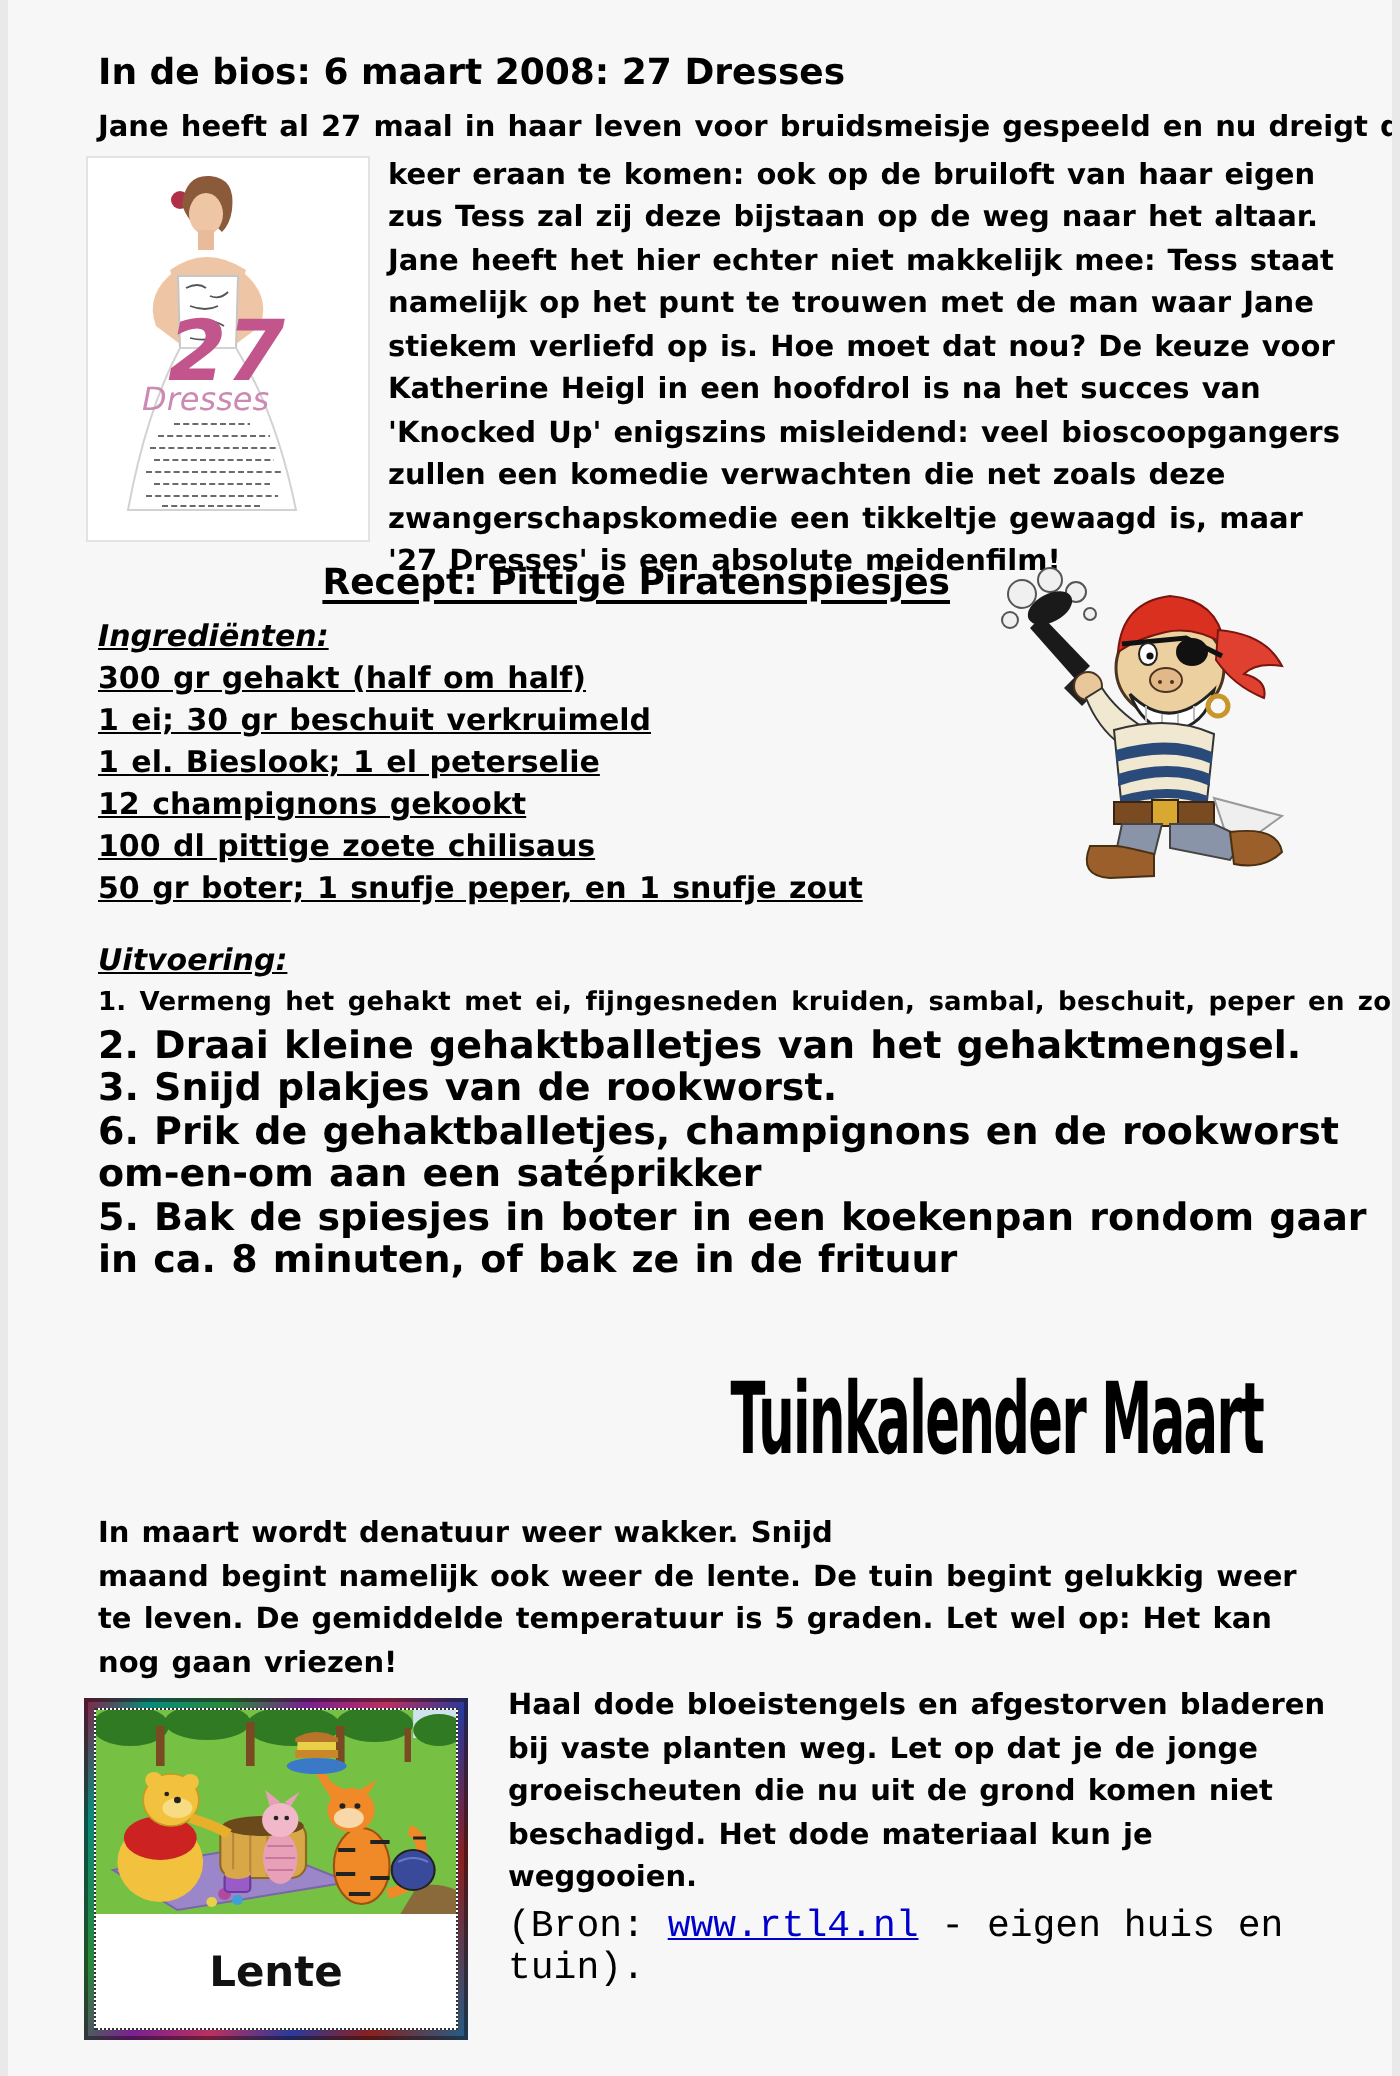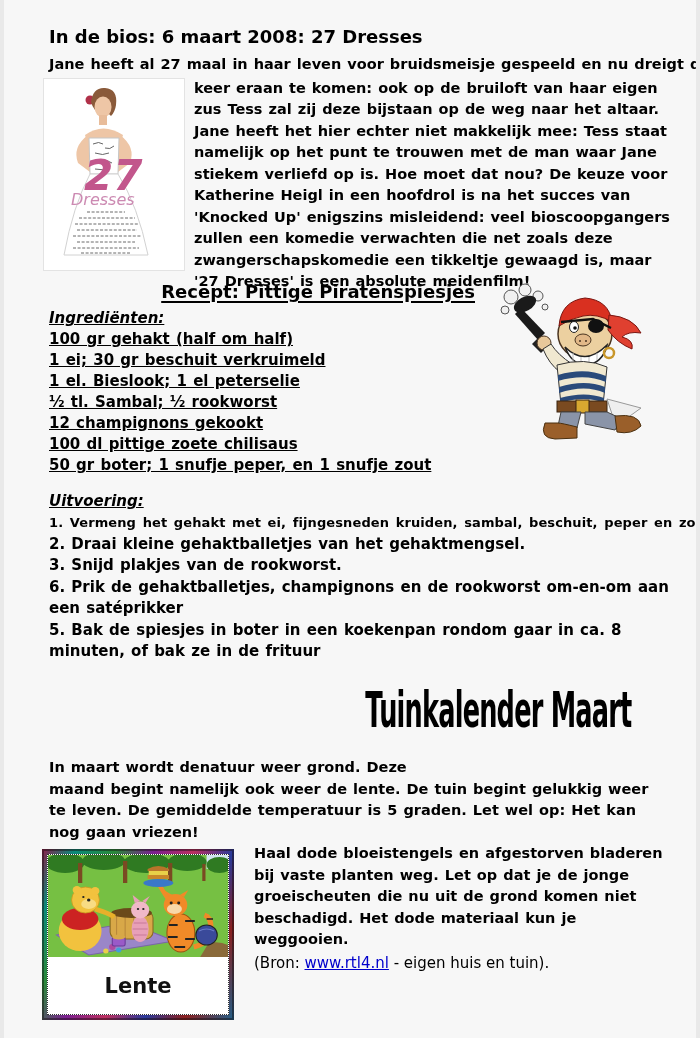--- a/index.html
+++ b/index.html
@@ -28,21 +28,21 @@
   .pirate-wrap{float:right;width:190px;height:160px;margin:0 14px 6px 6px;}
   .pirate-wrap svg{display:block;width:100%;height:100%;}
   .recept-title{
     font-size:18px;font-weight:700;text-align:right;
     text-decoration:underline;text-decoration-thickness:2px;text-underline-offset:3px;
     margin-bottom:6px;
   }
   .ital{font-style:italic;}
   .line{font-size:15px;line-height:21px;font-weight:700;word-spacing:1px;text-decoration:underline;}
   .steps{margin-top:15px;}
-  .step{font-size:15px;line-height:21.5px;font-weight:700;word-spacing:1px;}
+  .step{font-size:19px;line-height:21.5px;font-weight:700;word-spacing:1px;}
   .step.condensed{font-size:13px;letter-spacing:.1px;white-space:nowrap;word-spacing:2px;}
   
   #sec-tuin{top:697px;left:45px;width:616px;}
   .tuin-title-wrap{text-align:right;height:60px;line-height:56px;overflow:visible;}
   .tuin-title{
     display:inline-block;font-size:32px;font-weight:700;letter-spacing:-1px;
     transform:scale(.8,1.55);transform-origin:center bottom;
   }
   .tuin-line1{display:flex;justify-content:flex-start;}
   .pooh-frame{
@@ -53,21 +53,21 @@
   }
   .pooh-inner{
     width:100%;height:100%;background:#fff;border:1px dotted #333;
     box-sizing:border-box;display:flex;flex-direction:column;
   }
   .pooh-inner svg{display:block;width:100%;height:102px;}
   .pooh-label{
     flex:1;display:flex;align-items:center;justify-content:center;
     font-size:21px;font-weight:700;color:#111;
   }
-  .bron{font-size:15px;line-height:21px;font-weight:400;margin-top:2px;}
+  .bron{font-size:19px;line-height:21px;font-weight:400;margin-top:2px;font-family:Liberation Mono, monospace;}
   .link{color:#0000cc;text-decoration:underline;cursor:pointer;}
 </style>
 </head>
 <body>
 
 <div class="page">
 
   <div class="sec" id="sec-bios">
     <div class="bios-title">In de bios: 6 maart 2008: 27 Dresses</div>
     <div class="body-txt intro-line1">Jane heeft al 27 maal in haar leven voor bruidsmeisje gespeeld en nu dreigt de 28e</div>
@@ -139,44 +139,43 @@
         <rect x="95" y="119" width="13" height="13" fill="#d8a830" stroke="#3a2410"></rect>
         <path d="M126 118 L160 127 L135 145 Z" fill="#efefef" stroke="#999"></path>
         <path d="M80 131 L100 131 L96 147 L77 145 Z" fill="#8a94a8" stroke="#444"></path>
         <path d="M104 131 L126 131 L141 138 L134 149 L104 143 Z" fill="#8a94a8" stroke="#444"></path>
         <path d="M64 142 Q58 157 74 158 L96 157 L96 146 Q80 142 77 142 Z" fill="#9a5f2a" stroke="#4a3010"></path>
         <path d="M134 135 Q158 132 160 145 Q151 154 136 151 Z" fill="#9a5f2a" stroke="#4a3010"></path>
       </svg>
     </div>
     <div class="recept-title">Recept: Pittige Piratenspiesjes</div>
     <div class="line ital">Ingrediënten:</div>
-    <div class="line">100 gr gehakt (half om half)</div>
+    <div class="line">300 gr gehakt (half om half)</div>
     <div class="line">1 ei; 30 gr beschuit verkruimeld</div>
     <div class="line">1 el. Bieslook; 1 el peterselie</div>
-    <div class="line">½ tl. Sambal; ½ rookworst</div>
     <div class="line">12 champignons gekookt</div>
     <div class="line">100 dl pittige zoete chilisaus</div>
     <div class="line">50 gr boter; 1 snufje peper, en 1 snufje zout</div>
     <div class="steps">
       <div class="line ital">Uitvoering:</div>
       <div class="step condensed">1. Vermeng het gehakt met ei, fijngesneden kruiden, sambal, beschuit, peper en zout.</div>
       <div class="step">2. Draai kleine gehaktballetjes van het gehaktmengsel.</div>
       <div class="step">3. Snijd plakjes van de rookworst.</div>
       <div class="step">6. Prik de gehaktballetjes, champignons en de rookworst om-en-om aan een satéprikker</div>
       <div class="step">5. Bak de spiesjes in boter in een koekenpan rondom gaar in ca. 8 minuten, of bak ze in de frituur</div>
     </div>
   </div>
 
   <div class="sec" id="sec-tuin">
     <div class="tuin-title-wrap">
       <span class="tuin-title">Tuinkalender Maart</span>
     </div>
     <div class="body-txt tuin-line1">
       <span>In maart wordt de</span>
-      <span>natuur weer grond. Deze</span>
+      <span>natuur weer wakker. Snijd</span>
     </div>
     <div class="body-txt">maand begint namelijk ook weer de lente. De tuin begint gelukkig weer te leven. De gemiddelde temperatuur is 5 graden. Let wel op: Het kan nog gaan vriezen!</div>
     <div>
       <div class="pooh-frame">
         <div class="pooh-inner">
           <svg viewBox="0 0 168 102" preserveAspectRatio="none">
             <rect width="168" height="102" fill="#76c043"></rect>
             <rect x="148" y="0" width="20" height="14" fill="#cfe3ee"></rect>
             <g fill="#2f7a22">
               <ellipse cx="16" cy="8" rx="18" ry="10"></ellipse>

